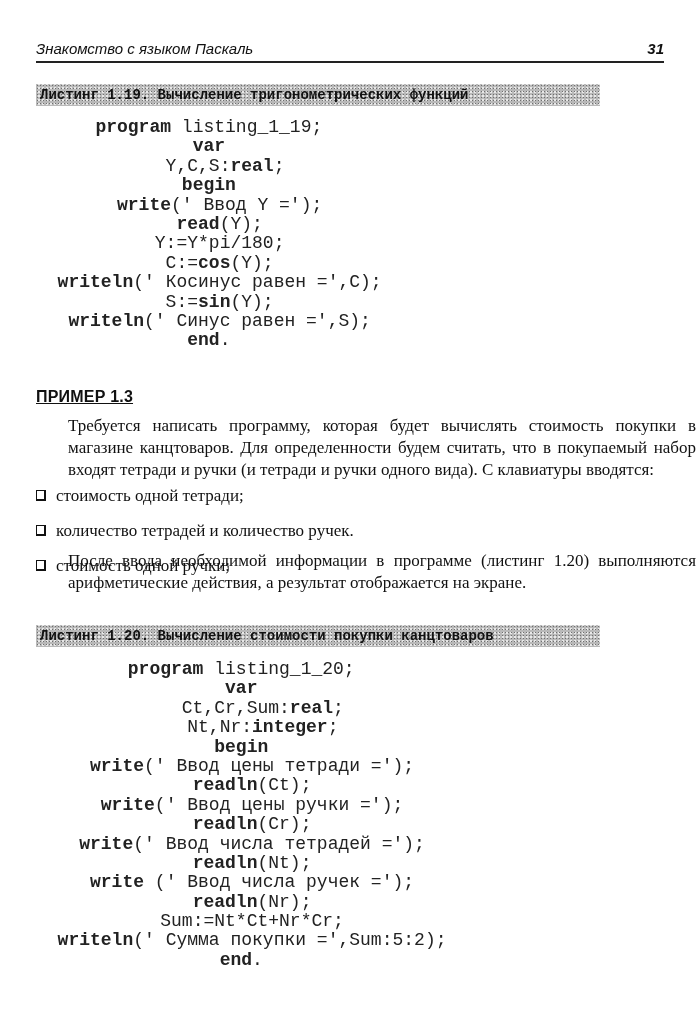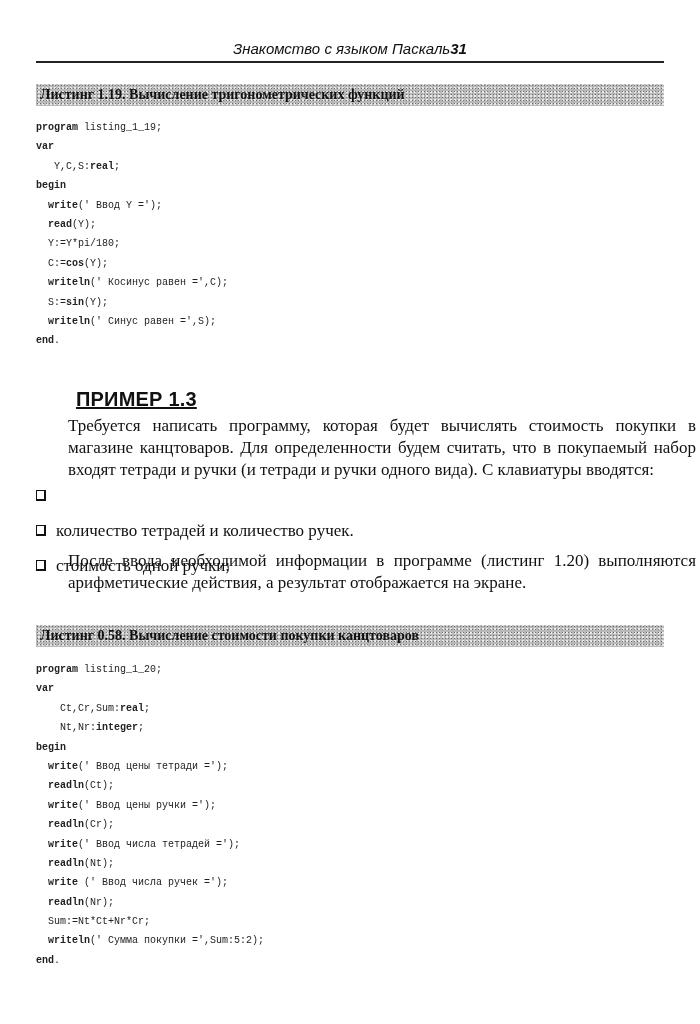--- a/index.html
+++ b/index.html
@@ -1,46 +1,46 @@
 <!DOCTYPE html>
 <html><head>
 <meta charset="utf-8">
 <style>
   html, body { margin: 0; padding: 0; background: #ffffff; }
   body { width: 700px; height: 1024px; position: relative; overflow: hidden; color: #111; }
   .page { position: absolute; left: 36px; top: 0; width: 628px; }
   .running-head {
     position: absolute; top: 40px; left: 0; width: 628px;
     font-family: "Liberation Sans", sans-serif; font-style: italic; font-size: 15px;
-    display: flex; justify-content: center; align-items: flex-end;
+    display: flex; justify-content: space-between; align-items: flex-end;
     padding-bottom: 4px; border-bottom: 2px solid #222;
   }
   .running-head .pnum { font-weight: bold; font-style: italic; }
   .listing-caption {
-    position: absolute; left: 0; width: 628px; height: 22px;
+    position: absolute; left: 0; width: 564px; height: 22px;
     background-color: #b9b9b9;
     background-image:
       radial-gradient(#6f6f6f 0.8px, transparent 1px),
       radial-gradient(#e8e8e8 0.8px, transparent 1px);
     background-size: 3px 3px, 4px 4px;
     background-position: 0 0, 1px 2px;
-    font-family: Liberation Serif, serif; font-weight: bold; font-size: 14px;
+    font-family: Liberation Mono, monospace; font-weight: bold; font-size: 14px;
     line-height: 22px; padding-left: 4px; box-sizing: border-box; color: #111;
   }
   .code {
     position: absolute; left: 0;
-    font-family: "Liberation Mono", monospace; font-size: 10px; line-height: 19.4px;
-    white-space: pre; color: #222;
+    font-family: "Liberation Mono", monospace; font-size: 18px; line-height: 19.4px;
+    white-space: pre; color: #222; text-align: center;
   }
   .code .ln { height: 19.4px; }
   .code b { font-weight: bold; }
   .section-title {
     position: absolute; left: 0; top: 388px;
-    font-family: "Liberation Sans", sans-serif; font-weight: bold; font-size: 20px;
-    text-decoration: underline; letter-spacing: 0.2px; margin-left: 40px;
+    font-family: "Liberation Sans", sans-serif; font-weight: bold; font-size: 16px;
+    text-decoration: underline; letter-spacing: 0.2px;
   }
   .para {
     position: absolute; left: 0; width: 628px;
     font-family: "Liberation Serif", serif; font-size: 17px; line-height: 22px;
     text-align: justify;
     margin-left: 32px;
   }
   .bullets { position: absolute; left: 0; top: 486px; width: 628px; }
   .bullet {
     font-family: "Liberation Serif", serif; font-size: 17px; height: 35px;
@@ -66,30 +66,31 @@
 
   <div class="code" id="code1" style="top:118px"><div class="ln"><b>program</b><span> listing_1_19;</span></div><div class="ln"><b>var</b></div><div class="ln"><span>   Y,C,S:</span><b>real</b><span>;</span></div><div class="ln"><b>begin</b></div><div class="ln"><span>  </span><b>write</b><span>(' Ввод Y =');</span></div><div class="ln"><span>  </span><b>read</b><span>(Y);</span></div><div class="ln"><span>  Y:=Y*pi/180;</span></div><div class="ln"><span>  C:=</span><b>cos</b><span>(Y);</span></div><div class="ln"><span>  </span><b>writeln</b><span>(' Косинус равен =',C);</span></div><div class="ln"><span>  S:=</span><b>sin</b><span>(Y);</span></div><div class="ln"><span>  </span><b>writeln</b><span>(' Синус равен =',S);</span></div><div class="ln"><b>end</b><span>.</span></div></div>
 
   <div class="section-title">ПРИМЕР 1.3</div>
 
   <div class="para" style="top:415px">Требуется написать программу, которая будет вычислять стоимость покупки в магазине канцтоваров. Для определенности будем считать, что в покупаемый набор входят тетради и ручки (и тетради и ручки одного вида). С клавиатуры вводятся:</div>
 
   <div class="bullets">
     <div class="bullet">
       <span class="box-icon"></span>
+      <span>стоимость одной тетради;</span>
     </div>
     <div class="bullet">
       <span class="box-icon"></span>
       <span>количество тетрадей и количество ручек.</span>
     </div>
     <div class="bullet">
       <span class="box-icon"></span>
       <span>стоимость одной ручки;</span>
     </div>
   </div>
 
   <div class="para" style="top:550px">После ввода необходимой информации в программе (листинг 1.20) выполняются арифметические действия, а результат отображается на экране.</div>
 
-  <div class="listing-caption" style="top:625px">Листинг 0.58. Вычисление стоимости покупки канцтоваров</div>
+  <div class="listing-caption" style="top:625px">Листинг 1.20. Вычисление стоимости покупки канцтоваров</div>
 
   <div class="code" id="code2" style="top:660px"><div class="ln"><b>program</b><span> listing_1_20;</span></div><div class="ln"><b>var</b></div><div class="ln"><span>    Ct,Cr,Sum:</span><b>real</b><span>;</span></div><div class="ln"><span>    Nt,Nr:</span><b>integer</b><span>;</span></div><div class="ln"><b>begin</b></div><div class="ln"><span>  </span><b>write</b><span>(' Ввод цены тетради =');</span></div><div class="ln"><span>  </span><b>readln</b><span>(Ct);</span></div><div class="ln"><span>  </span><b>write</b><span>(' Ввод цены ручки =');</span></div><div class="ln"><span>  </span><b>readln</b><span>(Cr);</span></div><div class="ln"><span>  </span><b>write</b><span>(' Ввод числа тетрадей =');</span></div><div class="ln"><span>  </span><b>readln</b><span>(Nt);</span></div><div class="ln"><span>  </span><b>write</b><span> (' Ввод числа ручек =');</span></div><div class="ln"><span>  </span><b>readln</b><span>(Nr);</span></div><div class="ln"><span>  Sum:=Nt*Ct+Nr*Cr;</span></div><div class="ln"><span>  </span><b>writeln</b><span>(' Сумма покупки =',Sum:5:2);</span></div><div class="ln"><b>end</b><span>.</span></div></div>
 
 </div>
 
 </body></html>

